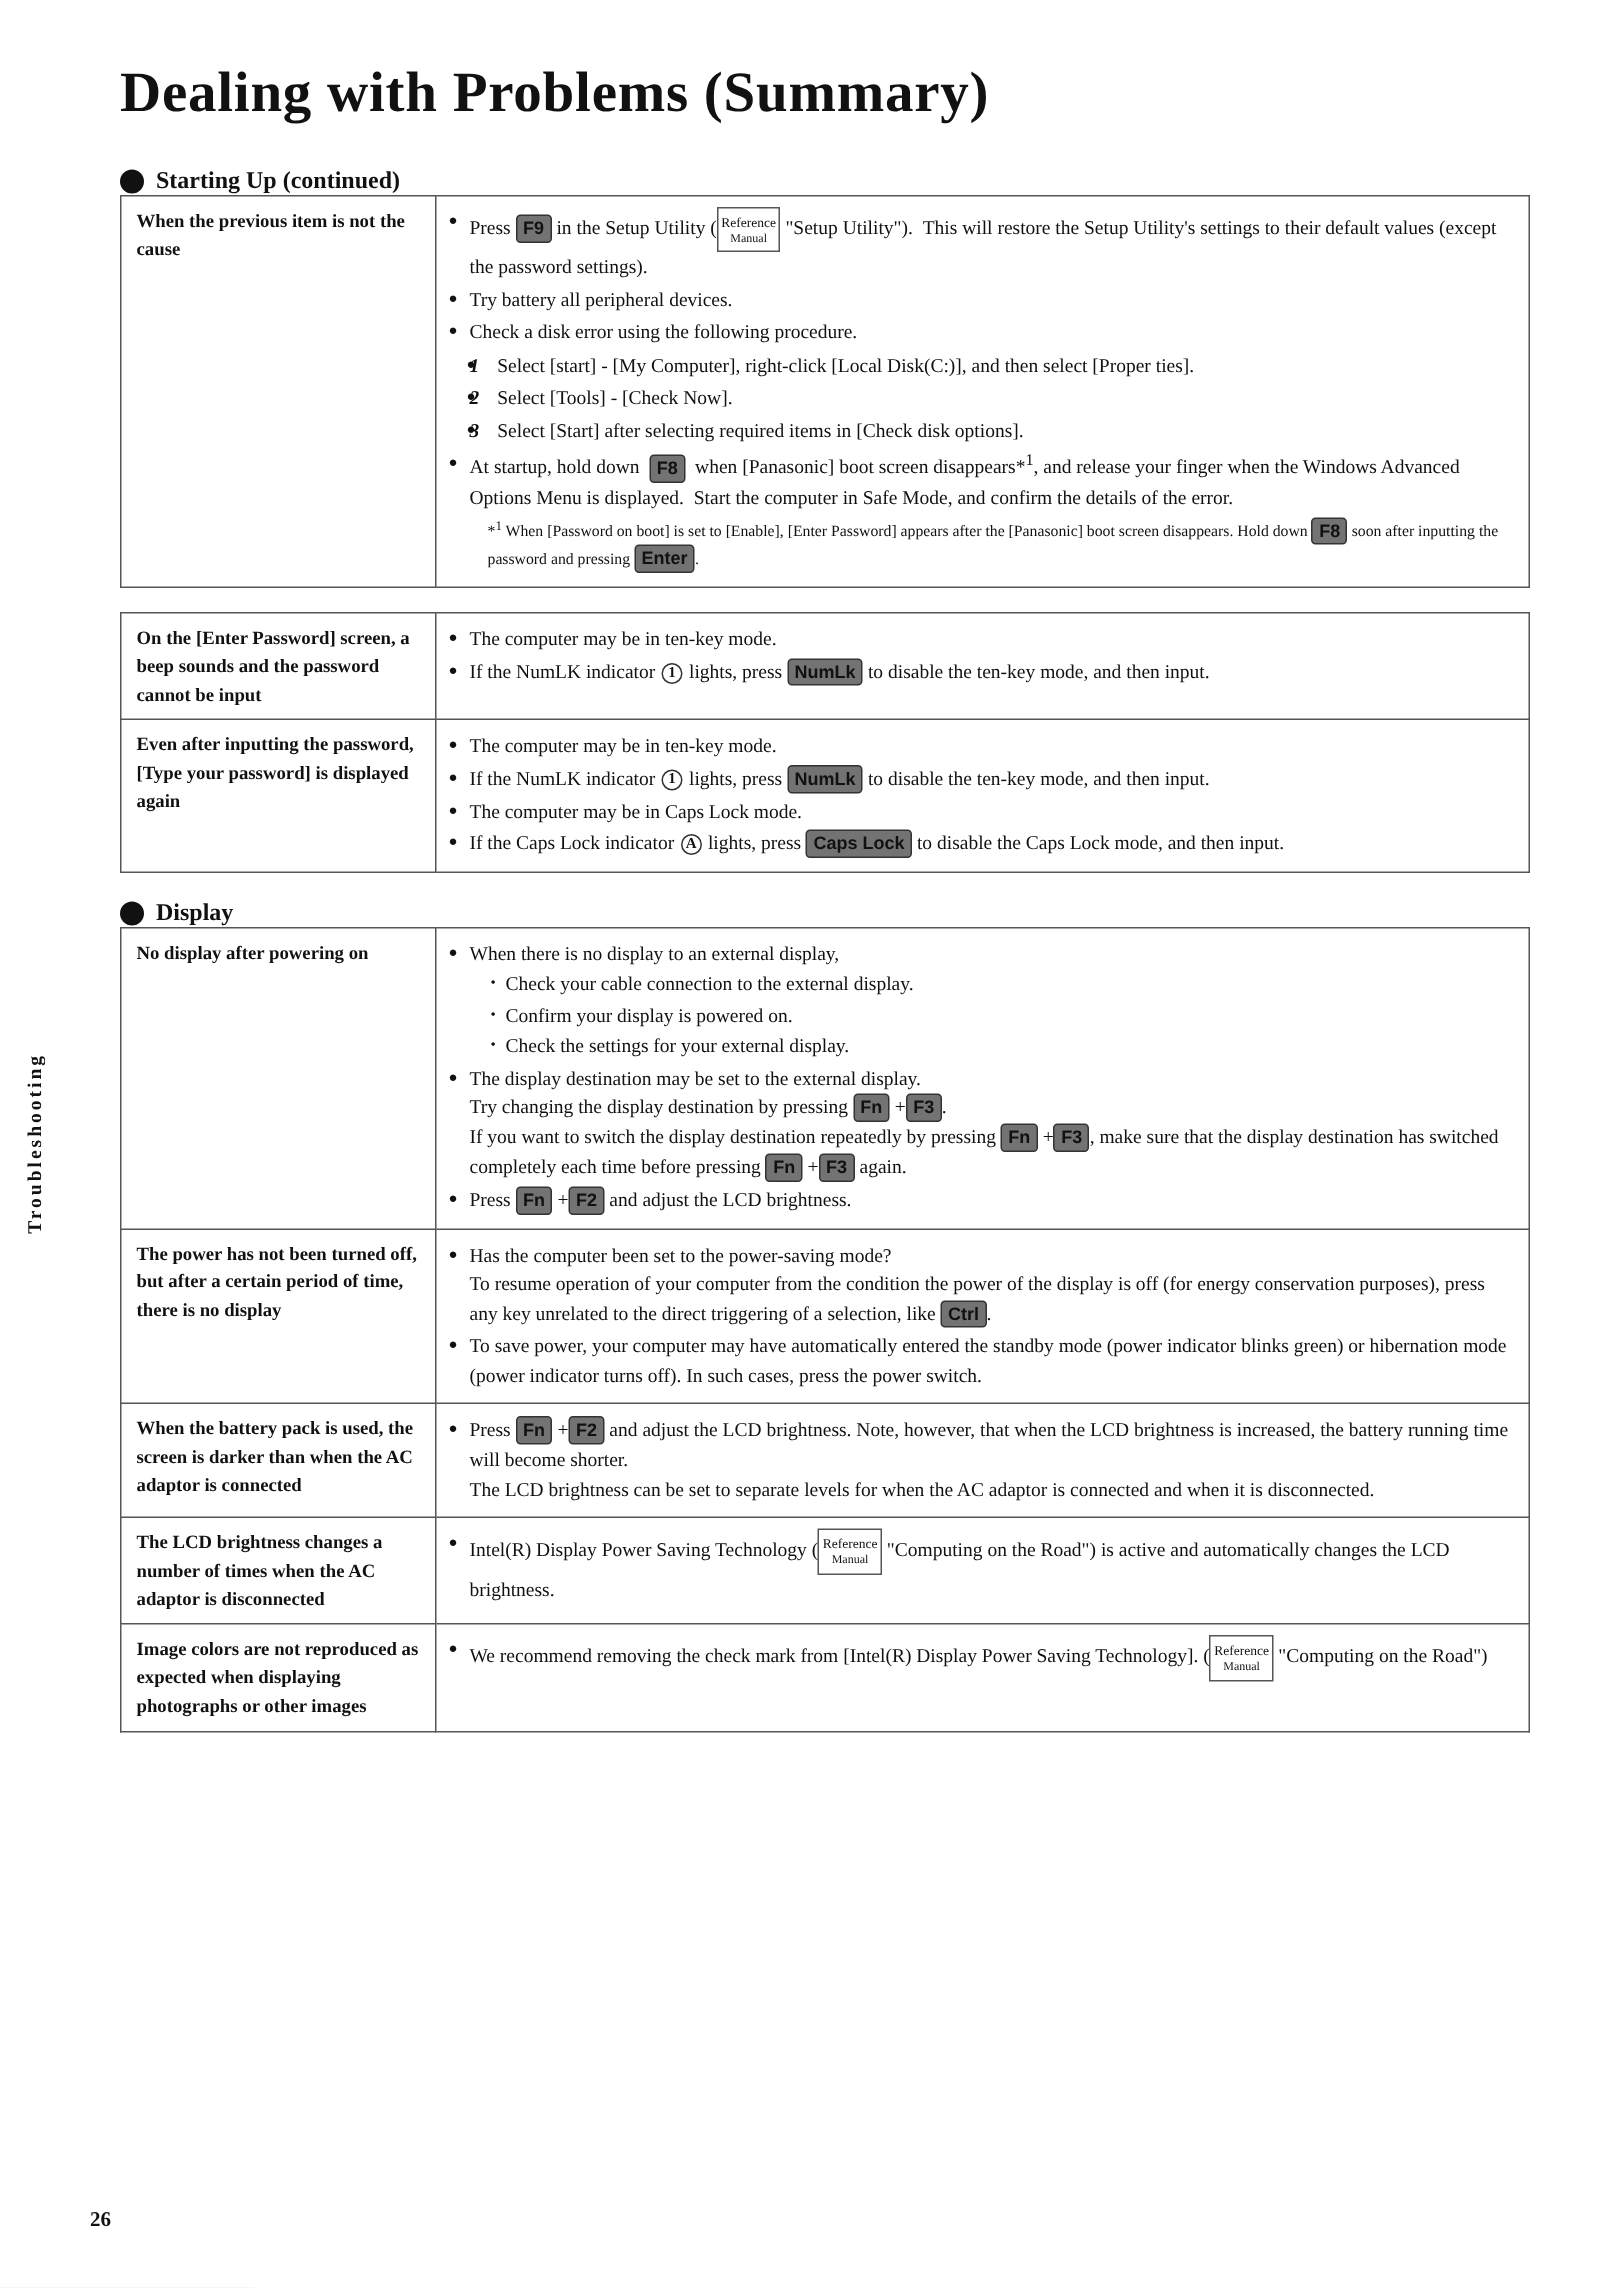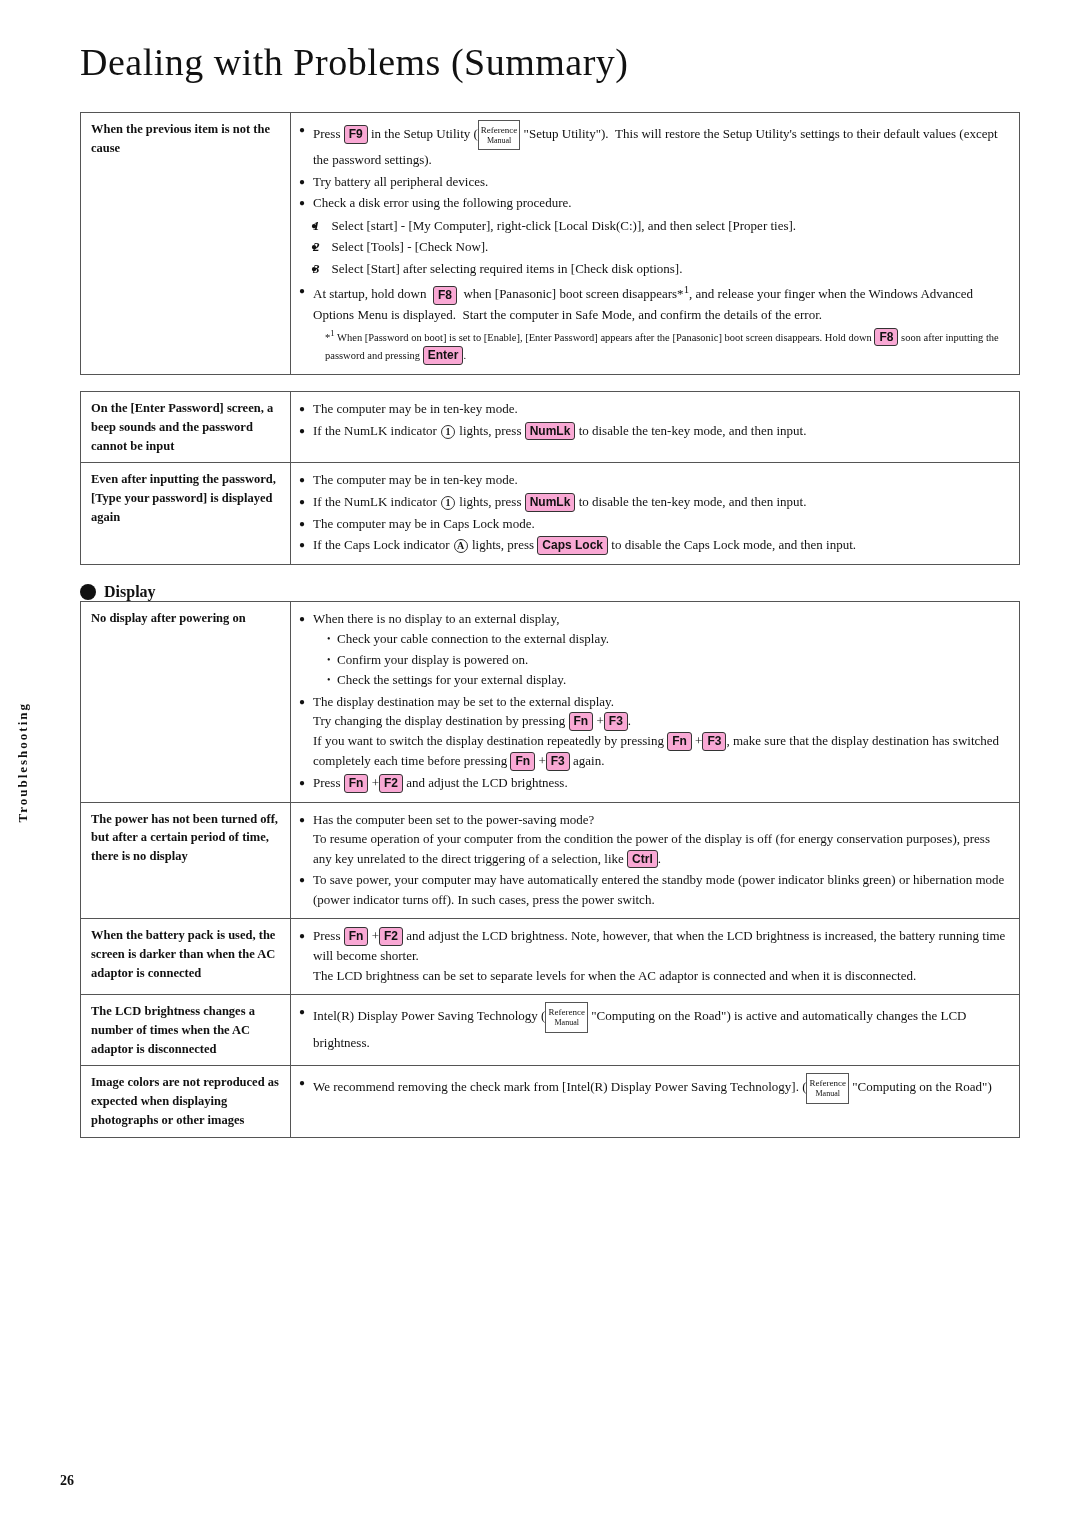--- a/index.html
+++ b/index.html
@@ -12,21 +12,21 @@
     .page {
       width: 1080px;
       min-height: 1525px;
       background: #fff;
       margin: 0 auto;
       padding: 40px 60px 60px 60px;
       position: relative;
     }
     .page-title {
       font-size: 38px;
-      font-weight: normal;
+      font-weight: bold;
       margin-bottom: 28px;
       color: #111;
       letter-spacing: 0.5px;
     }
     .section-header {
       display: flex;
       align-items: center;
       margin-bottom: 0;
       margin-top: 18px;
     }
@@ -64,21 +64,21 @@
     .col-right {
       width: auto;
     }
     .key {
       display: inline-block;
       border: 1.5px solid #333;
       border-radius: 3px;
       padding: 0 4px;
       font-size: 12px;
       font-family: Arial, sans-serif;
-      background: #f9a8d4;
+      background: #737373;
       font-weight: bold;
       line-height: 1.4;
     }
     ul.bullet-list {
       list-style: none;
       padding: 0;
       margin: 0;
     }
     ul.bullet-list li {
       padding-left: 12px;
@@ -186,20 +186,24 @@
 
   <div class="side-label-container">
     <div style="writing-mode: vertical-rl; transform: rotate(180deg); font-weight: bold; font-size: 13px; letter-spacing: 2px;">Troubleshooting</div>
   </div>
 
   <div style="margin-left: 20px;">
 
     <h1 class="page-title">Dealing with Problems (Summary)</h1>
 
     <div class="section-block">
+      <div class="section-header">
+        <div class="section-dot"></div>
+        <span class="section-title">Starting Up (continued)</span>
+      </div>
       <table>
         <tbody>
             <tr>
           <td class="col-left">When the previous item is not the cause</td>
           <td class="col-right">
             <ul class="bullet-list">
               <li>
                 Press <span class="key">F9</span> in the Setup Utility (<span class="ref-box">Reference<span class="ref-box-inner">Manual</span></span> "Setup Utility"). &nbsp;This will restore the Setup Utility's settings to their default values (except the password settings).
               </li>
               <li>Try battery all peripheral devices.</li>

